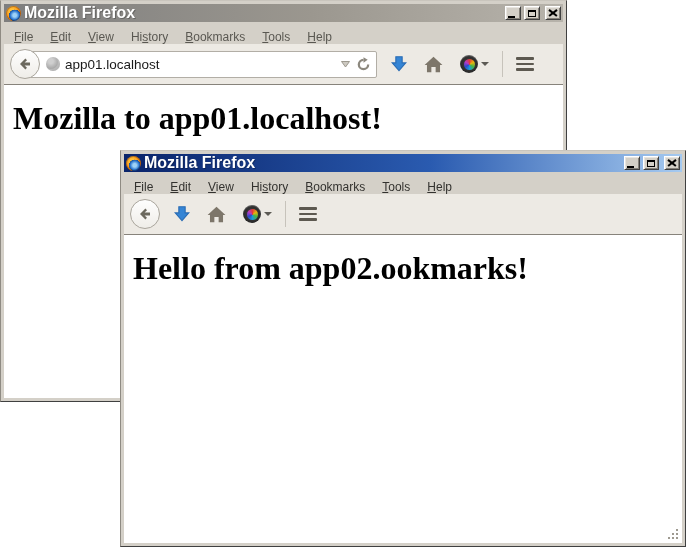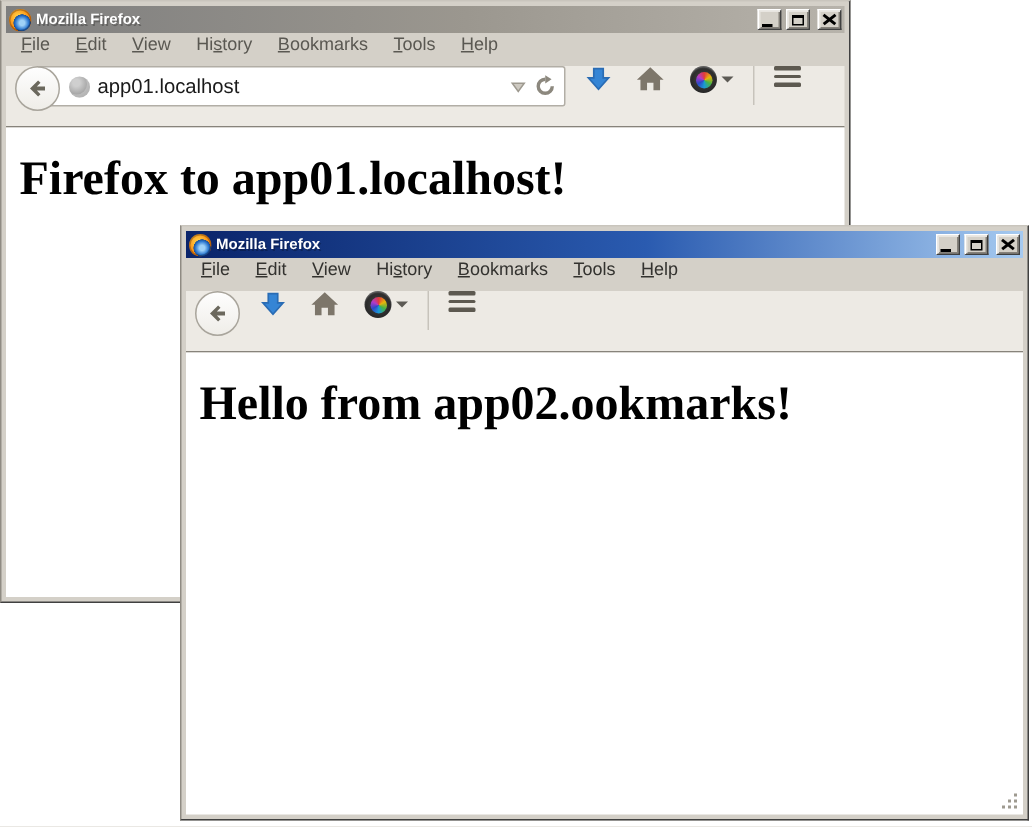--- a/index.html
+++ b/index.html
@@ -18,42 +18,42 @@
   
   .titlebar{height:18px;flex:0 0 auto;display:flex;align-items:center;gap:3px;padding:0 2px;}
   .titlebar.active{background:linear-gradient(90deg,#0a246a 0%,#2a5bb0 55%,#a6caf0 100%);}
   .titlebar.inactive{background:linear-gradient(90deg,#7e7e7e 0%,#989documents4 55%,#b7b3ab 100%);
     background:linear-gradient(90deg,#7e7e7e 0%,#9b978f 55%,#b7b3ab 100%);}
   .fficon{width:15px;height:15px;border-radius:50%;flex:0 0 auto;
     background:
       radial-gradient(circle at 58% 62%, #9ed1f7 0 14%, #2f7ad1 34%, #1c4f96 44%, rgba(0,0,0,0) 46%),
       radial-gradient(circle at 42% 38%, #ffd24a 0 8%, #fb8d10 55%, #d45e04 85%, #a94a03 100%);
     box-shadow:0 0 0 1px rgba(0,0,0,0.25) inset;}
-  .wtitle{color:#ffffff;font-weight:bold;font-size:10px;flex:1;white-space:nowrap;
+  .wtitle{color:#ffffff;font-weight:bold;font-size:16px;flex:1;white-space:nowrap;
     text-shadow:1px 1px 0 rgba(0,0,0,0.25);}
   .winbtn{width:16px;height:14px;flex:0 0 auto;background:#d4d0c8;position:relative;
     border:1px solid;border-color:#ffffff #404040 #404040 #ffffff;
     box-shadow:inset 1px 1px 0 #e8e5e0, inset -1px -1px 0 #85817a;
     display:flex;align-items:center;justify-content:center;padding:0;cursor:default;}
   .winbtn.close{margin-left:2px;}
   .glyph-min{width:7px;height:2px;background:#000;margin-top:7px;margin-right:3px;}
   .glyph-max{width:8px;height:7px;border:1px solid #000;border-top:2px solid #000;box-sizing:border-box;}
   .glyph-x{width:8px;height:7px;position:relative;}
   .glyph-x:before,.glyph-x:after{content:"";position:absolute;left:-1px;top:2.5px;width:10px;height:1.8px;background:#000;}
   .glyph-x:before{transform:rotate(38deg);}
   .glyph-x:after{transform:rotate(-38deg);}
 
   
-  .menubar{height:22px;flex:0 0 auto;display:flex;align-items:flex-start;gap:17px;
+  .menubar{height:22px;flex:0 0 auto;display:flex;align-items:flex-end;gap:17px;
     padding:0 0 0 10px;background:#d4d0c8;font-size:12px;color:#33322f;}
   .menu-item{white-space:nowrap;cursor:default;}
   .menubar.dim{color:#5a5852;}
 
   
-  .navbar{height:40px;flex:0 0 auto;display:flex;align-items:flex-start;
+  .navbar{height:40px;flex:0 0 auto;display:flex;align-items:center;
     background:#edeae4;border-bottom:1px solid #87837b;padding:0 6px;}
   .backbtn{width:30px;height:30px;border-radius:50%;flex:0 0 auto;z-index:2;
     background:linear-gradient(#fefefe,#efede8);border:1px solid #a9a59c;
     display:flex;align-items:center;justify-content:center;box-sizing:border-box;}
   .urlbar{height:27px;width:352px;flex:0 0 auto;box-sizing:border-box;
     background:#fff;border:1px solid #b2aea6;border-radius:2px;
     margin-left:-15px;padding:0 5px 0 20px;display:flex;align-items:center;gap:5px;}
   .globe{width:14px;height:14px;border-radius:50%;flex:0 0 auto;
     background:radial-gradient(circle at 35% 30%, #cfcfcf 0 18%, #a3a3a3 60%, #8d8d8d 100%);
     box-shadow:inset -2px -2px 0 rgba(255,255,255,0.25);}
@@ -142,21 +142,21 @@
       <span class="caret-down"></span>
     </div>
     <span class="sep"></span>
     <div class="hamburger">
       <span class="bar"></span>
       <span class="bar"></span>
       <span class="bar"></span>
     </div>
   </div>
   <div class="content">
-    <h1>Firefox to app01.localhost!</h1>
+    <h1>Mozilla to app01.localhost!</h1>
   </div>
 </div>
 
 <div class="window" id="window2">
   <div class="titlebar active">
     <span class="fficon"></span>
     <span class="wtitle">Mozilla Firefox</span>
     <button class="winbtn">
         <span class="glyph-min"></span>
       </button>

